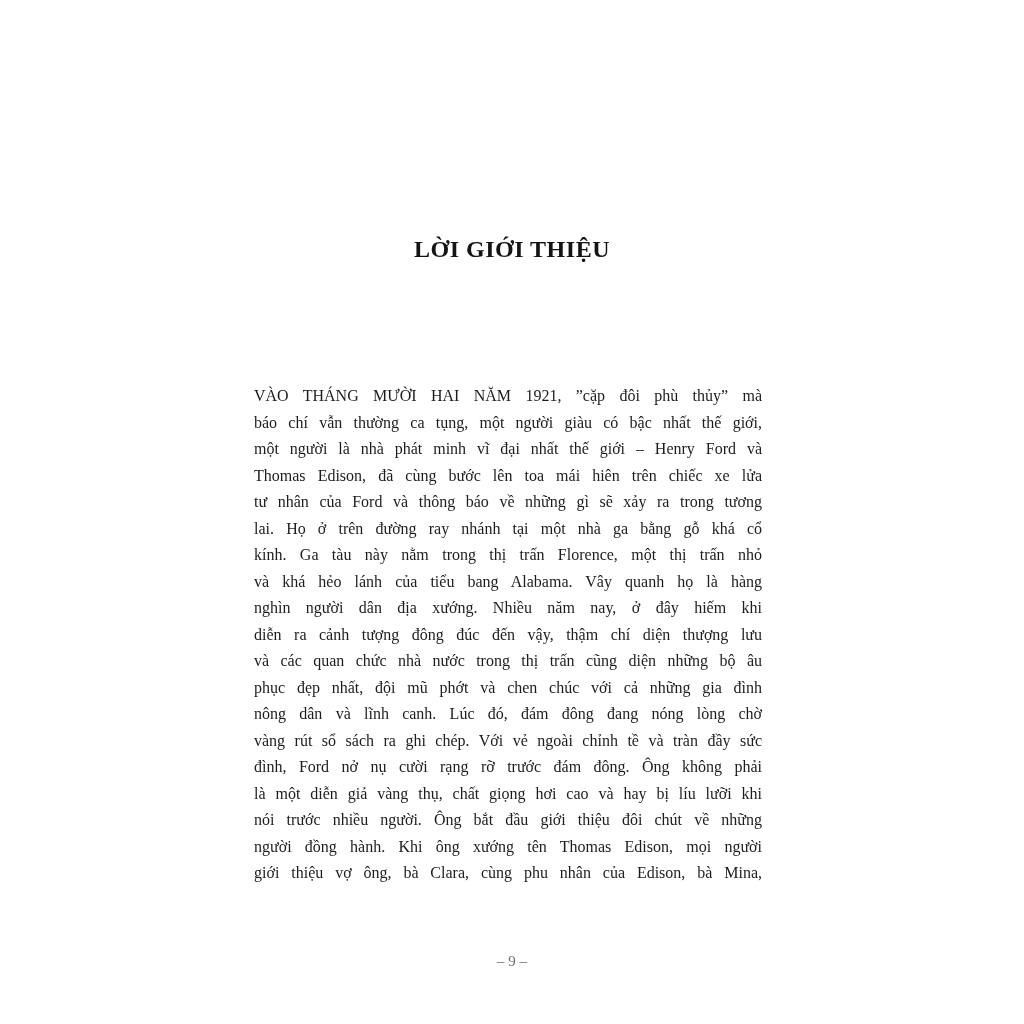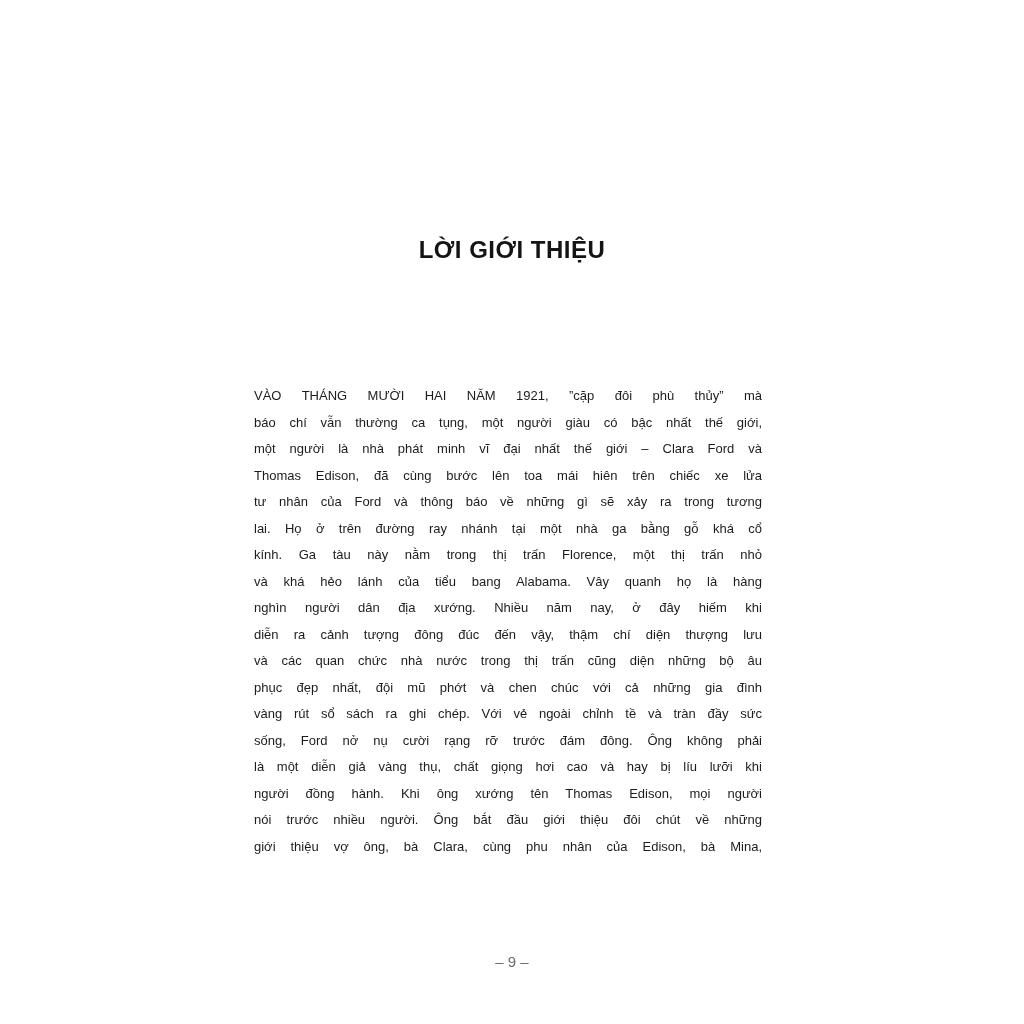--- a/index.html
+++ b/index.html
@@ -5,21 +5,21 @@
   html, body {
     margin: 0;
     padding: 0;
     background: #ffffff;
   }
   .page {
     position: relative;
     width: 1024px;
     height: 1024px;
     background: #ffffff;
-    font-family: Liberation Sans, sans-serif;
+    font-family: Liberation Serif, serif;
     color: #1c1c1c;
     overflow: hidden;
   }
   .title {
     position: absolute;
     top: 236px;
     left: 0;
     width: 100%;
     margin: 0;
     text-align: center;
@@ -28,21 +28,21 @@
     letter-spacing: 0.5px;
     color: #141414;
   }
   .body-block {
     position: absolute;
     top: 383px;
     left: 254px;
     width: 508px;
   }
   .body-line {
-    font-size: 13px;
+    font-size: 16px;
     line-height: 26.5px;
     text-align: justify;
     text-align-last: justify;
   }
   .page-footer {
     position: absolute;
     top: 953px;
     left: 0;
     width: 100%;
     text-align: center;
@@ -53,33 +53,34 @@
 </head>
 <body>
 
 <div class="page">
 
   <h1 class="title">LỜI GIỚI THIỆU</h1>
 
   <div class="body-block">
     <div class="body-line">VÀO THÁNG MƯỜI HAI NĂM 1921, ”cặp đôi phù thủy” mà</div>
     <div class="body-line">báo chí vẫn thường ca tụng, một người giàu có bậc nhất thế giới,</div>
-    <div class="body-line">một người là nhà phát minh vĩ đại nhất thế giới – Clara Ford và</div>
+    <div class="body-line">một người là nhà phát minh vĩ đại nhất thế giới – Henry Ford và</div>
     <div class="body-line">Thomas Edison, đã cùng bước lên toa mái hiên trên chiếc xe lửa</div>
     <div class="body-line">tư nhân của Ford và thông báo về những gì sẽ xảy ra trong tương</div>
     <div class="body-line">lai. Họ ở trên đường ray nhánh tại một nhà ga bằng gỗ khá cổ</div>
     <div class="body-line">kính. Ga tàu này nằm trong thị trấn Florence, một thị trấn nhỏ</div>
     <div class="body-line">và khá hẻo lánh của tiểu bang Alabama. Vây quanh họ là hàng</div>
     <div class="body-line">nghìn người dân địa xướng. Nhiều năm nay, ở đây hiếm khi</div>
     <div class="body-line">diễn ra cảnh tượng đông đúc đến vậy, thậm chí diện thượng lưu</div>
     <div class="body-line">và các quan chức nhà nước trong thị trấn cũng diện những bộ âu</div>
     <div class="body-line">phục đẹp nhất, đội mũ phớt và chen chúc với cả những gia đình</div>
+    <div class="body-line">nông dân và lĩnh canh. Lúc đó, đám đông đang nóng lòng chờ</div>
     <div class="body-line">vàng rút sổ sách ra ghi chép. Với vẻ ngoài chỉnh tề và tràn đầy sức</div>
-    <div class="body-line">sống, Ford nở nụ cười rạng rỡ trước đám đông. Ông không phải</div>
+    <div class="body-line">đình, Ford nở nụ cười rạng rỡ trước đám đông. Ông không phải</div>
     <div class="body-line">là một diễn giả vàng thụ, chất giọng hơi cao và hay bị líu lưỡi khi</div>
+    <div class="body-line">nói trước nhiều người. Ông bắt đầu giới thiệu đôi chút về những</div>
     <div class="body-line">người đồng hành. Khi ông xướng tên Thomas Edison, mọi người</div>
-    <div class="body-line">nói trước nhiều người. Ông bắt đầu giới thiệu đôi chút về những</div>
     <div class="body-line">giới thiệu vợ ông, bà Clara, cùng phu nhân của Edison, bà Mina,</div>
   </div>
 
   <div class="page-footer">– 9 –</div>
 
 </div>
 
 </body></html>

